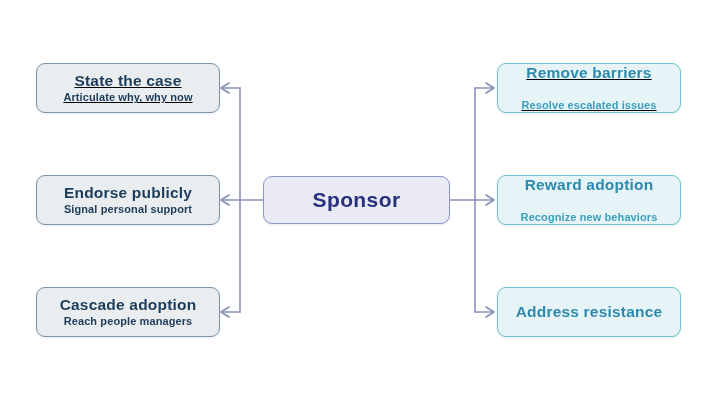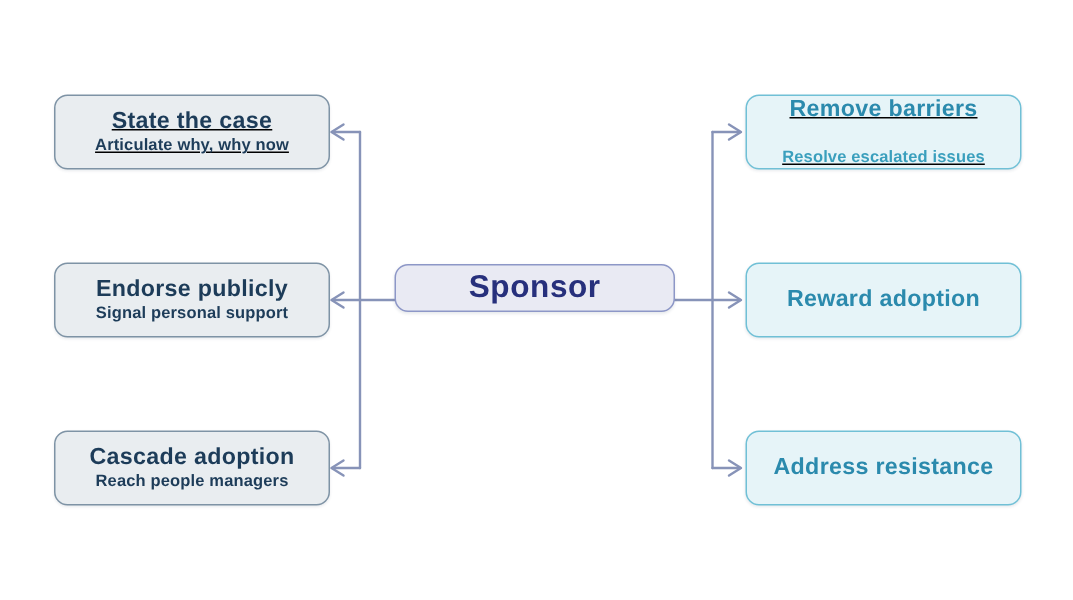--- a/index.html
+++ b/index.html
@@ -78,21 +78,21 @@
     color: var(--right-text-title, #2b8aad);
   }
   .right-node .node-subtitle {
     color: var(--right-text-subtitle, #3a9fbd);
     margin-top: 16px;
   }
   .center-node {
     left: 263px;
     top: 176px;
     width: 187px;
-    height: 32px;
+    height: 48px;
     background: var(--center-fill, #e9eaf3);
     border: 1.5px solid var(--center-border, #8d97c7);
   }
   .center-title {
     font-size: 21px;
     font-weight: 700;
     letter-spacing: 0.4px;
     color: var(--center-text, #27307c);
   }
 </style>
@@ -138,18 +138,19 @@
   <div class="node center-node">
     <div class="center-title">Sponsor</div>
   </div>
 
   <div class="node side-node right-node row-1">
     <div class="node-title">Remove barriers</div>
     <div class="node-subtitle">Resolve escalated issues</div>
   </div>
   <div class="node side-node right-node row-2">
     <div class="node-title">Reward adoption</div>
+    <div class="node-subtitle">Recognize new behaviors</div>
   </div>
   <div class="node side-node right-node row-3">
     <div class="node-title">Address resistance</div>
   </div>
 
 </div>
 
 </body></html>

